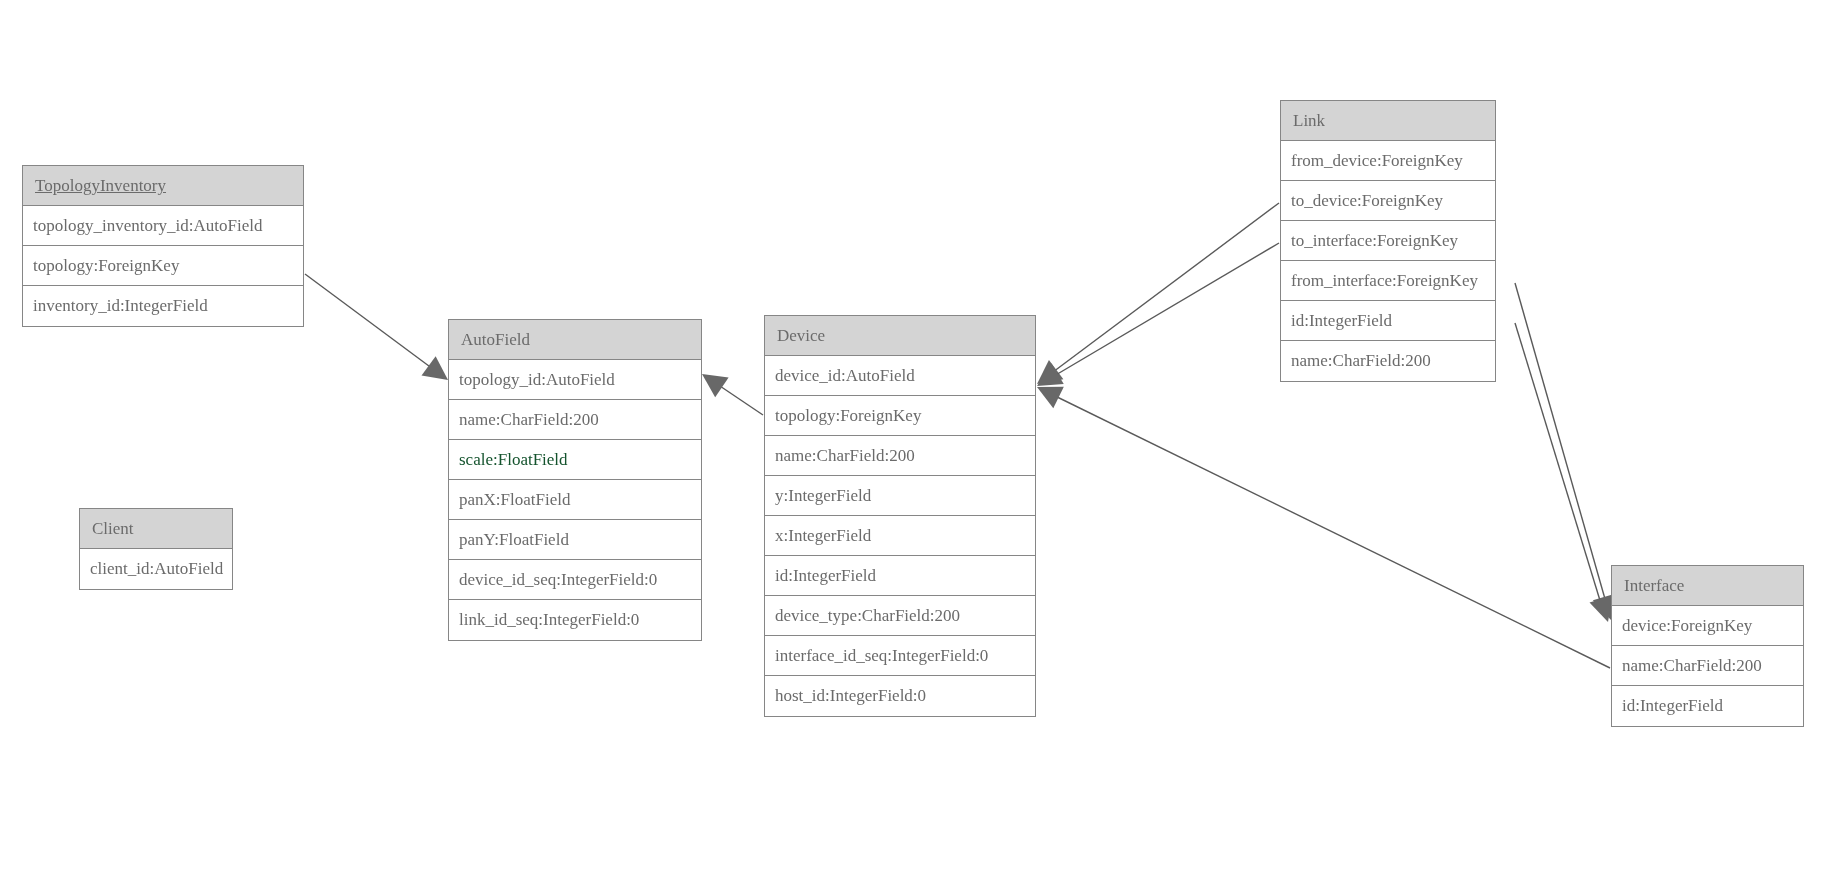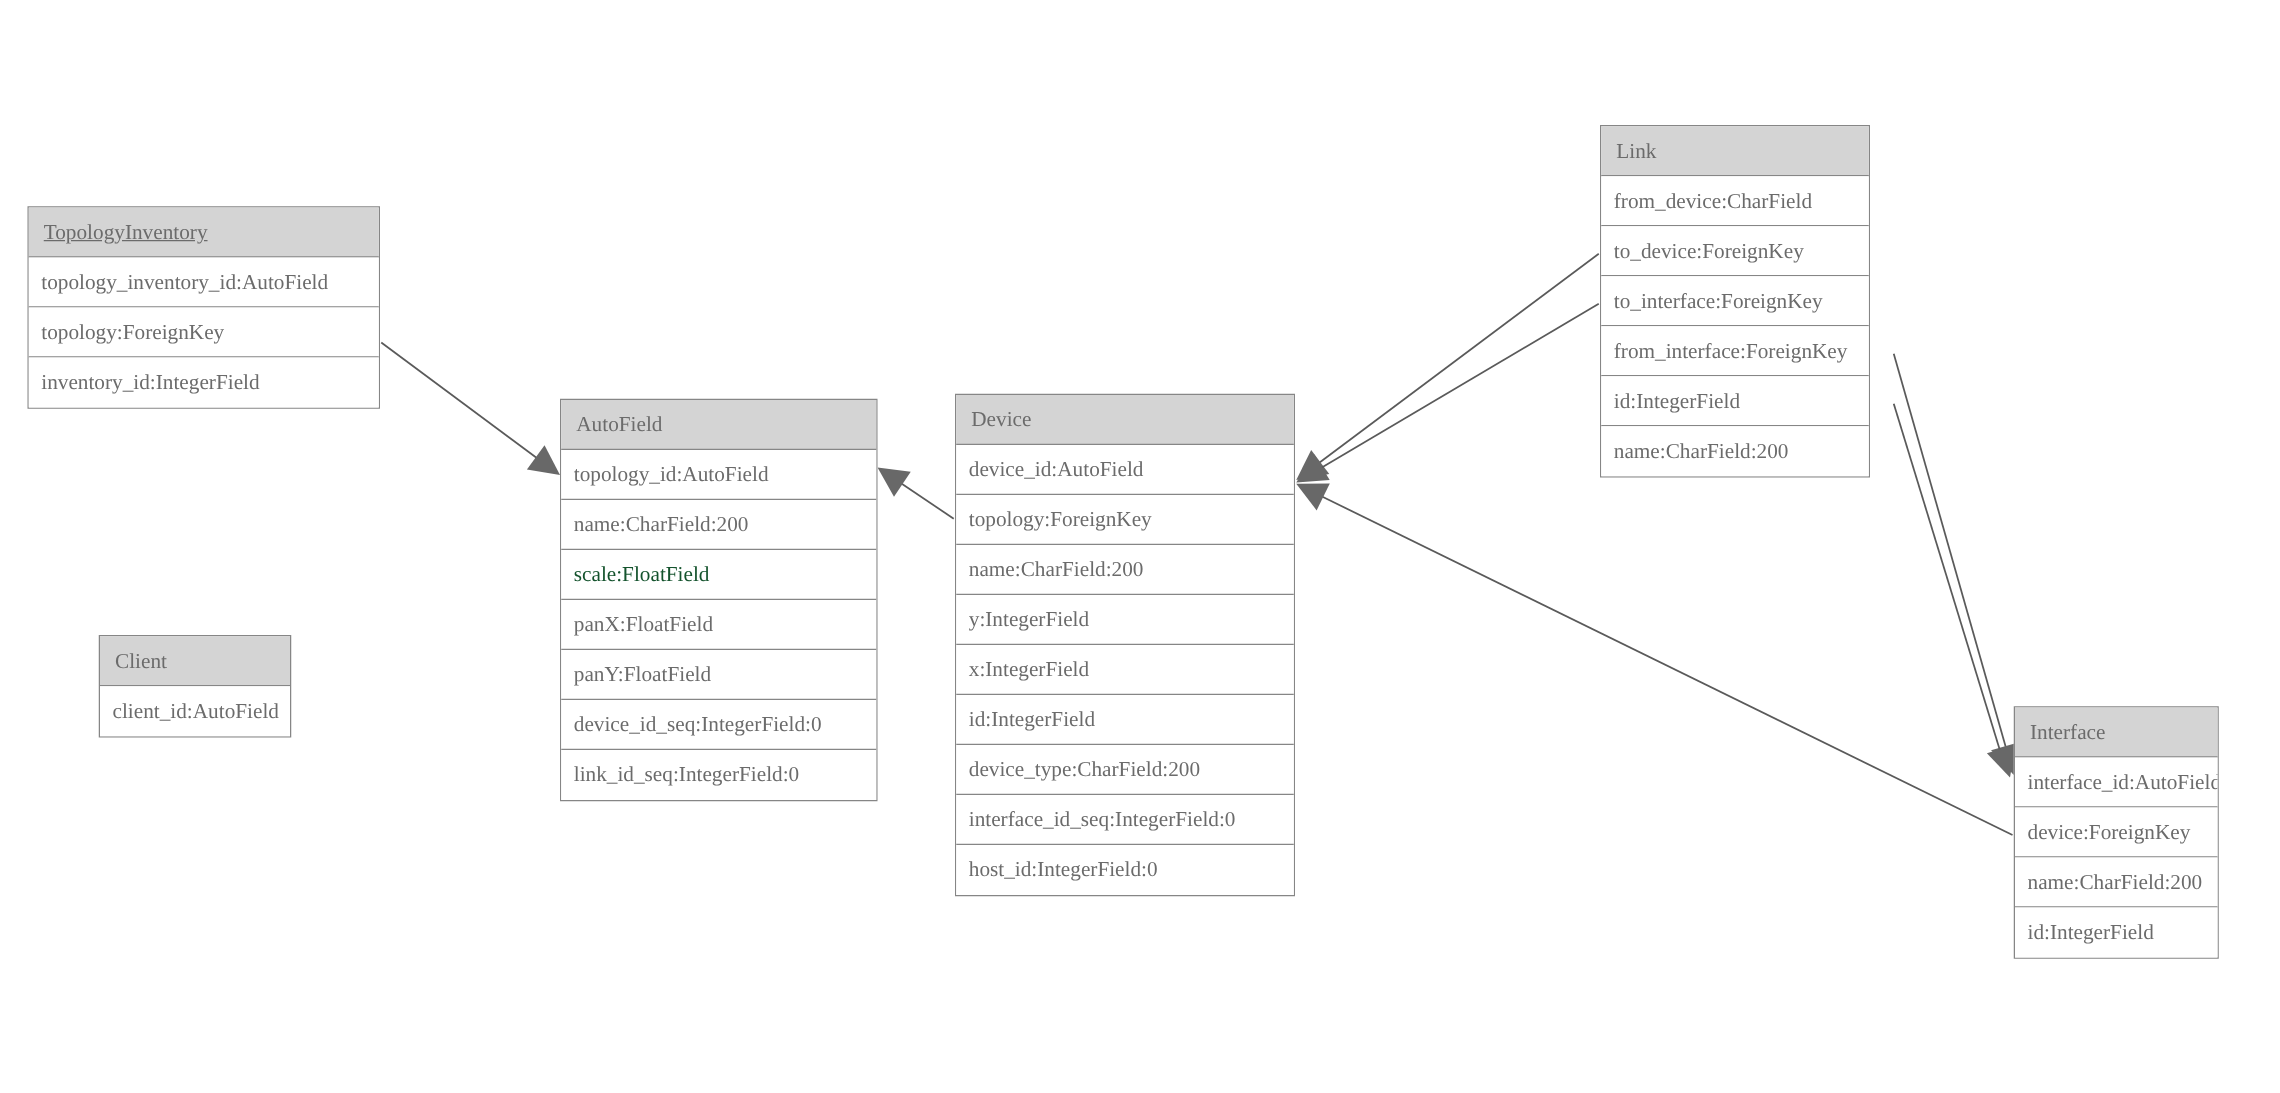--- a/index.html
+++ b/index.html
@@ -126,27 +126,26 @@
       <div class="entity-row" style="border-bottom-color: rgb(134, 134, 134); color: rgb(107, 107, 107);">name:CharField:200</div>
       <div class="entity-row" style="border-bottom-color: rgb(134, 134, 134); color: rgb(107, 107, 107);">y:IntegerField</div>
       <div class="entity-row" style="border-bottom-color: rgb(134, 134, 134); color: rgb(107, 107, 107);">x:IntegerField</div>
       <div class="entity-row" style="border-bottom-color: rgb(134, 134, 134); color: rgb(107, 107, 107);">id:IntegerField</div>
       <div class="entity-row" style="border-bottom-color: rgb(134, 134, 134); color: rgb(107, 107, 107);">device_type:CharField:200</div>
       <div class="entity-row" style="border-bottom-color: rgb(134, 134, 134); color: rgb(107, 107, 107);">interface_id_seq:IntegerField:0</div>
       <div class="entity-row" style="border-bottom-color: rgb(134, 134, 134); color: rgb(107, 107, 107);">host_id:IntegerField:0</div>
     </div>
     <div class="entity" style="left: 1280px; top: 100px; width: 216px; border-color: rgb(134, 134, 134); font-family: Liberation Serif, serif;">
       <div class="entity-header" style="background: rgb(212, 212, 212); border-bottom-color: rgb(134, 134, 134); color: rgb(107, 107, 107);">Link</div>
-      <div class="entity-row" style="border-bottom-color: rgb(134, 134, 134); color: rgb(107, 107, 107);">from_device:CharField</div>
+      <div class="entity-row" style="border-bottom-color: rgb(134, 134, 134); color: rgb(107, 107, 107);">from_device:ForeignKey</div>
       <div class="entity-row" style="border-bottom-color: rgb(134, 134, 134); color: rgb(107, 107, 107);">to_device:ForeignKey</div>
       <div class="entity-row" style="border-bottom-color: rgb(134, 134, 134); color: rgb(107, 107, 107);">to_interface:ForeignKey</div>
       <div class="entity-row" style="border-bottom-color: rgb(134, 134, 134); color: rgb(107, 107, 107);">from_interface:ForeignKey</div>
       <div class="entity-row" style="border-bottom-color: rgb(134, 134, 134); color: rgb(107, 107, 107);">id:IntegerField</div>
       <div class="entity-row" style="border-bottom-color: rgb(134, 134, 134); color: rgb(107, 107, 107);">name:CharField:200</div>
     </div>
-    <div class="entity" style="left: 1611px; top: 565px; width: 164px; border-color: rgb(134, 134, 134);">
+    <div class="entity" style="left: 1611px; top: 565px; width: 193px; border-color: rgb(134, 134, 134);">
       <div class="entity-header" style="background: rgb(212, 212, 212); border-bottom-color: rgb(134, 134, 134); color: rgb(107, 107, 107);">Interface</div>
-      <div class="entity-row" style="border-bottom-color: rgb(134, 134, 134); color: rgb(107, 107, 107);">interface_id:AutoField</div>
       <div class="entity-row" style="border-bottom-color: rgb(134, 134, 134); color: rgb(107, 107, 107);">device:ForeignKey</div>
       <div class="entity-row" style="border-bottom-color: rgb(134, 134, 134); color: rgb(107, 107, 107);">name:CharField:200</div>
       <div class="entity-row" style="border-bottom-color: rgb(134, 134, 134); color: rgb(107, 107, 107);">id:IntegerField</div>
     </div>
   </div>
 
 </body></html>

